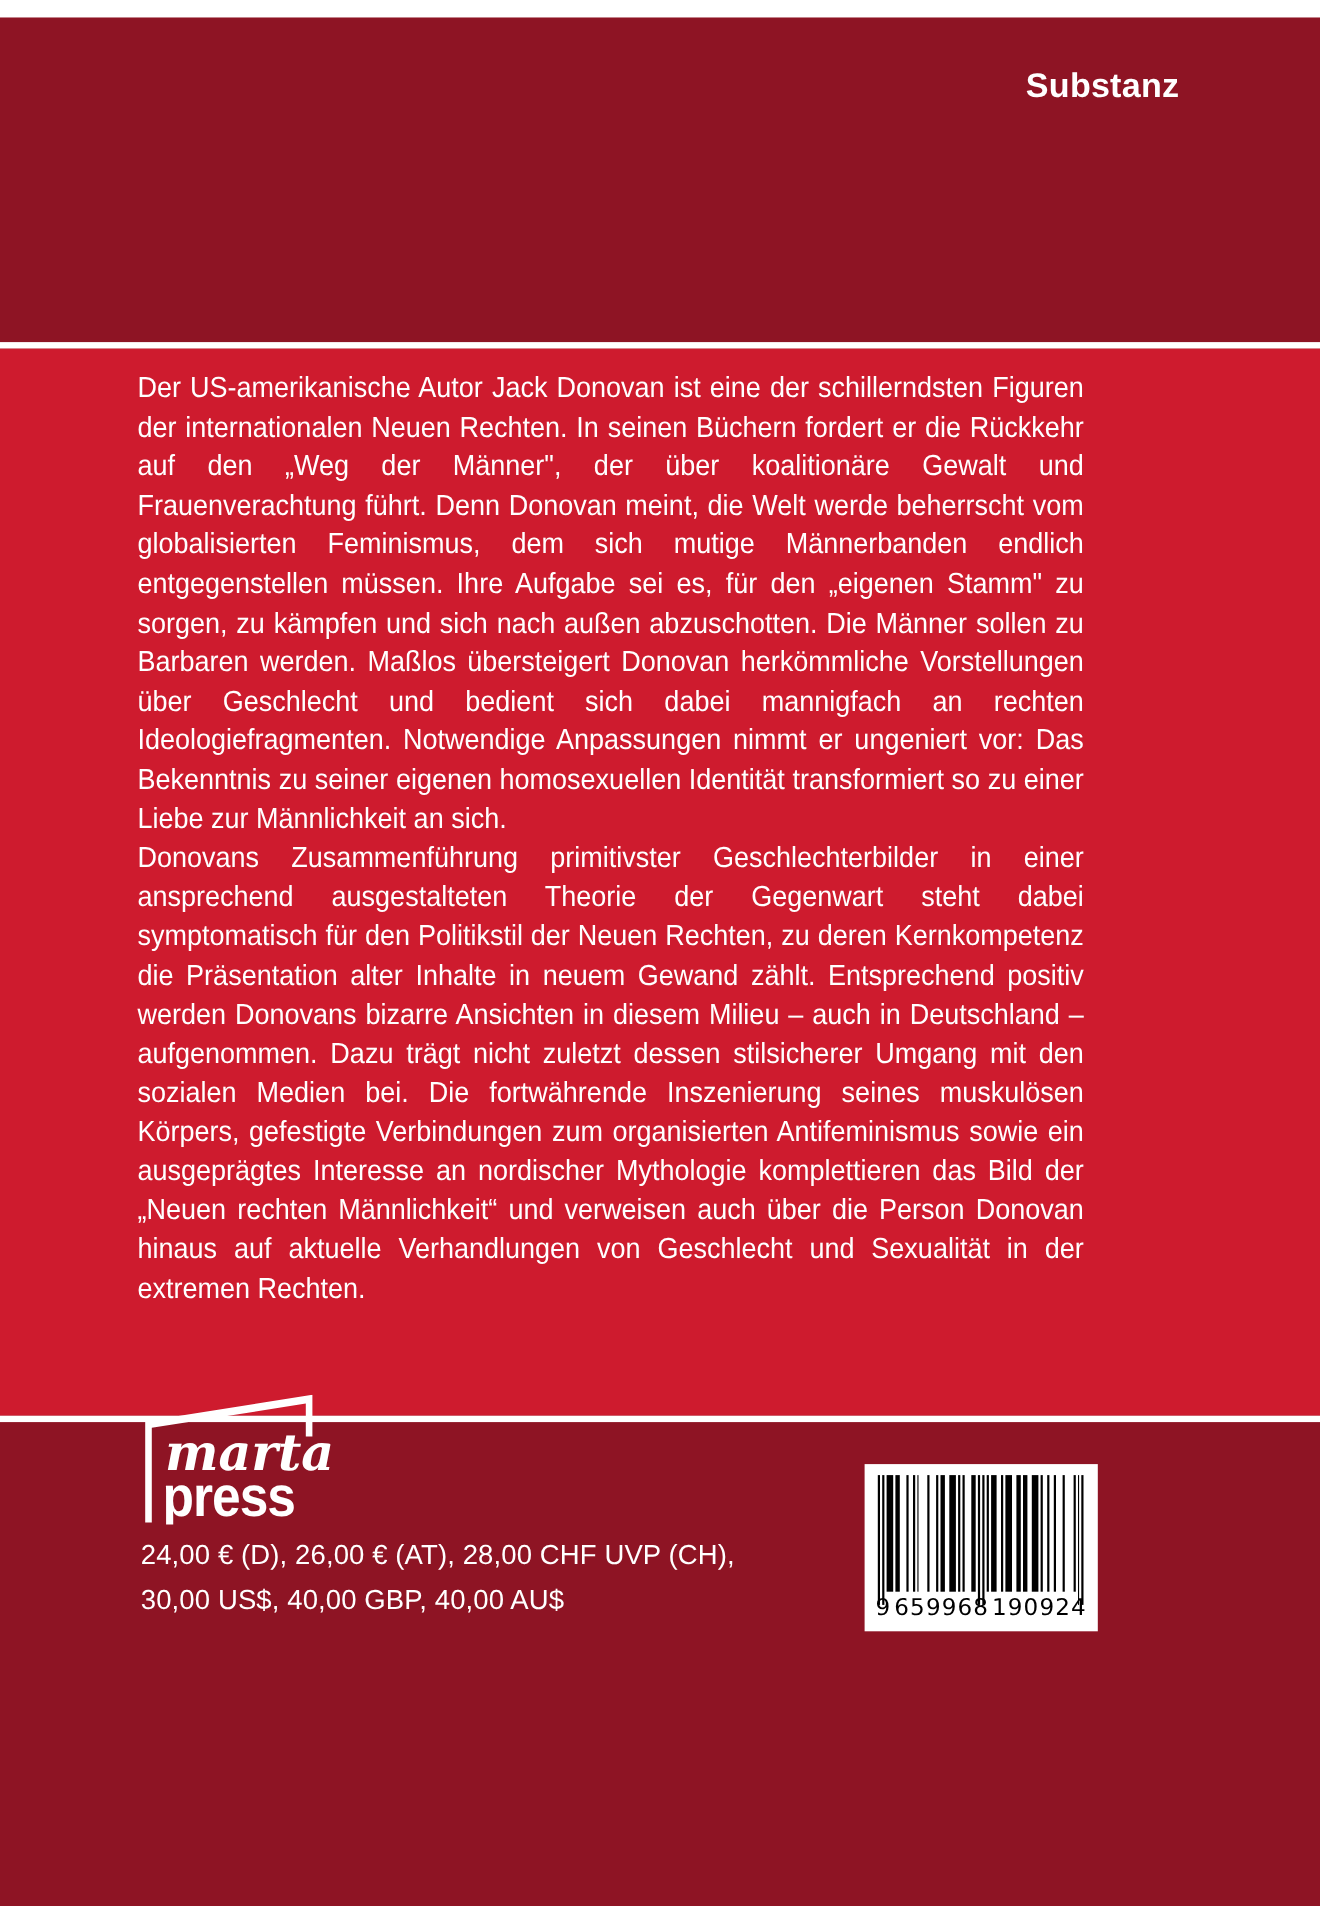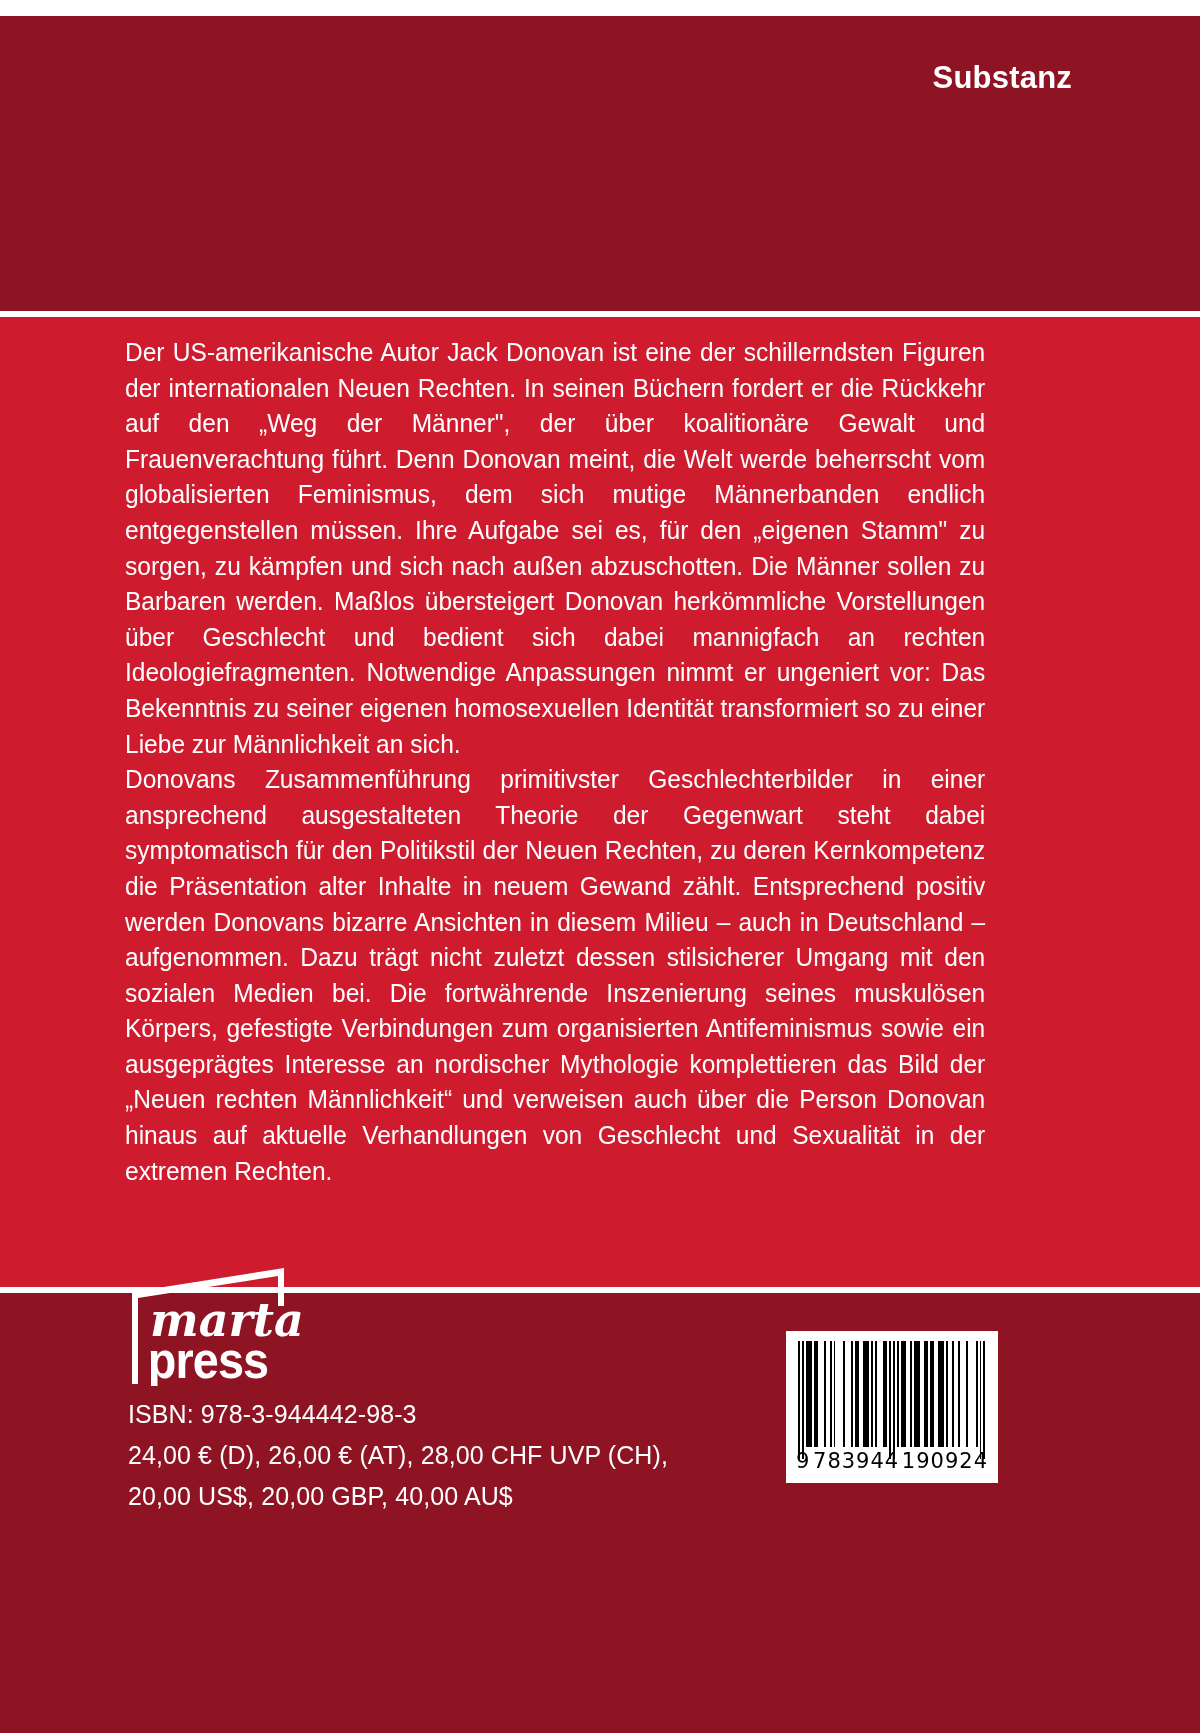--- a/index.html
+++ b/index.html
@@ -198,23 +198,22 @@
       <path d="M4 24 L4 116 L10 116 L10 30 L150 8 L150 38 L156 38 L156 0 Z" fill="#ffffff"></path>
 
       <text x="22" y="68" font-family="DejaVu Serif, serif" font-size="46" font-style="italic" font-weight="700" fill="#ffffff">marta</text>
 
       <text x="20" y="110" font-family="Liberation Sans Narrow, Liberation Sans, sans-serif" font-size="52" font-weight="700" letter-spacing="-1" transform="scale(0.9 1) translate(2 0)" fill="#ffffff">press</text>
     </svg>
   </div>
 
 
   <div class="isbn-block">
-    <div>ISBN: 978-3-944442-98-3</div>
     <div>24,00 € (D), 26,00 € (AT), 28,00 CHF UVP (CH),</div>
-    <div>20,00 US$, 20,00 GBP, 40,00 AU$</div>
+    <div>30,00 US$, 40,00 GBP, 40,00 AU$</div>
   </div>
 
   <div class="barcode-box">
     <div class="barcode-bars" id="barcode-bars">
         <i class="guard" style="width: 1.97895px;"></i>
         <i class="guard" style="width: 1.97895px; background: transparent;"></i>
         <i class="guard" style="width: 1.97895px;"></i>
         <i style="width: 1.97895px; background: transparent;"></i>
         <i style="width: 5.93684px;"></i>
         <i style="width: 1.97895px; background: transparent;"></i>
@@ -267,18 +266,18 @@
         <i style="width: 1.97895px;"></i>
         <i style="width: 7.91579px; background: transparent;"></i>
         <i style="width: 1.97895px;"></i>
         <i style="width: 1.97895px; background: transparent;"></i>
         <i class="guard" style="width: 1.97895px;"></i>
         <i class="guard" style="width: 1.97895px; background: transparent;"></i>
         <i class="guard" style="width: 1.97895px;"></i>
       </div>
     <div class="barcode-digits">
       <span>9</span>
-      <span>783944</span>
+      <span>659968</span>
       <span>190924</span>
     </div>
   </div>
 
 </div>
 
 </body></html>

